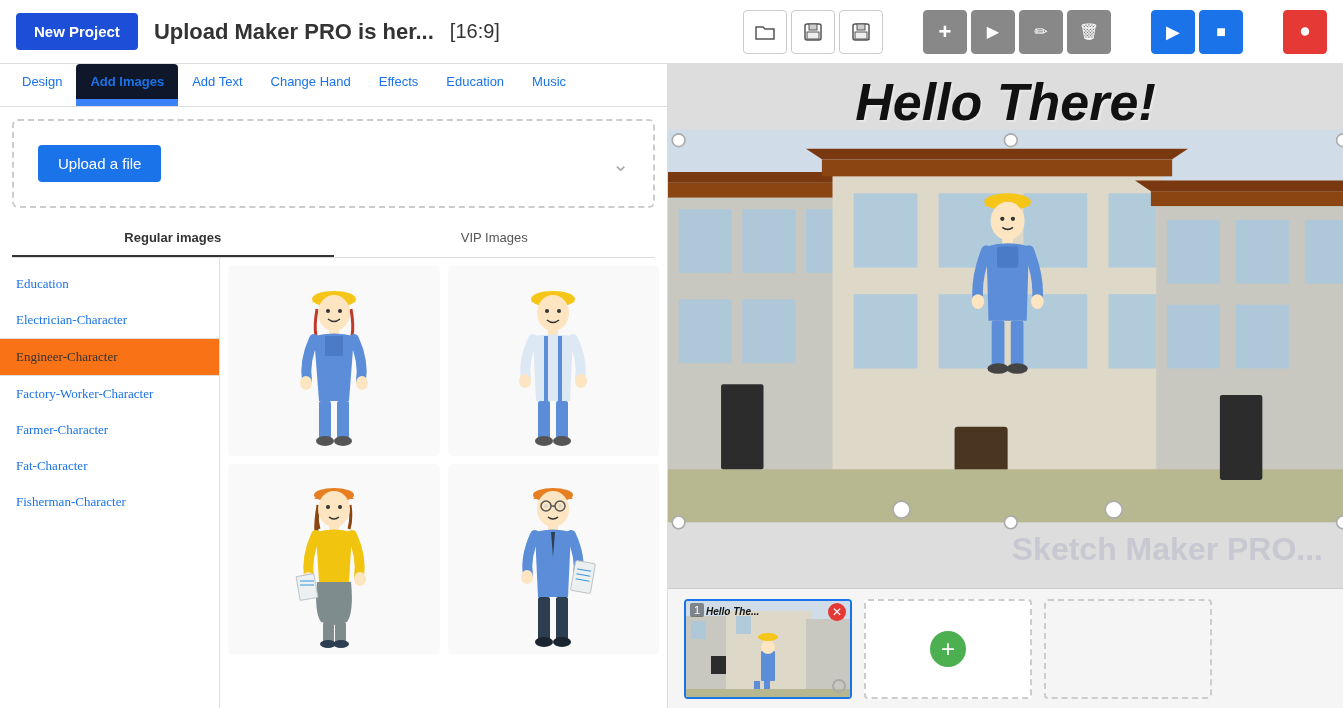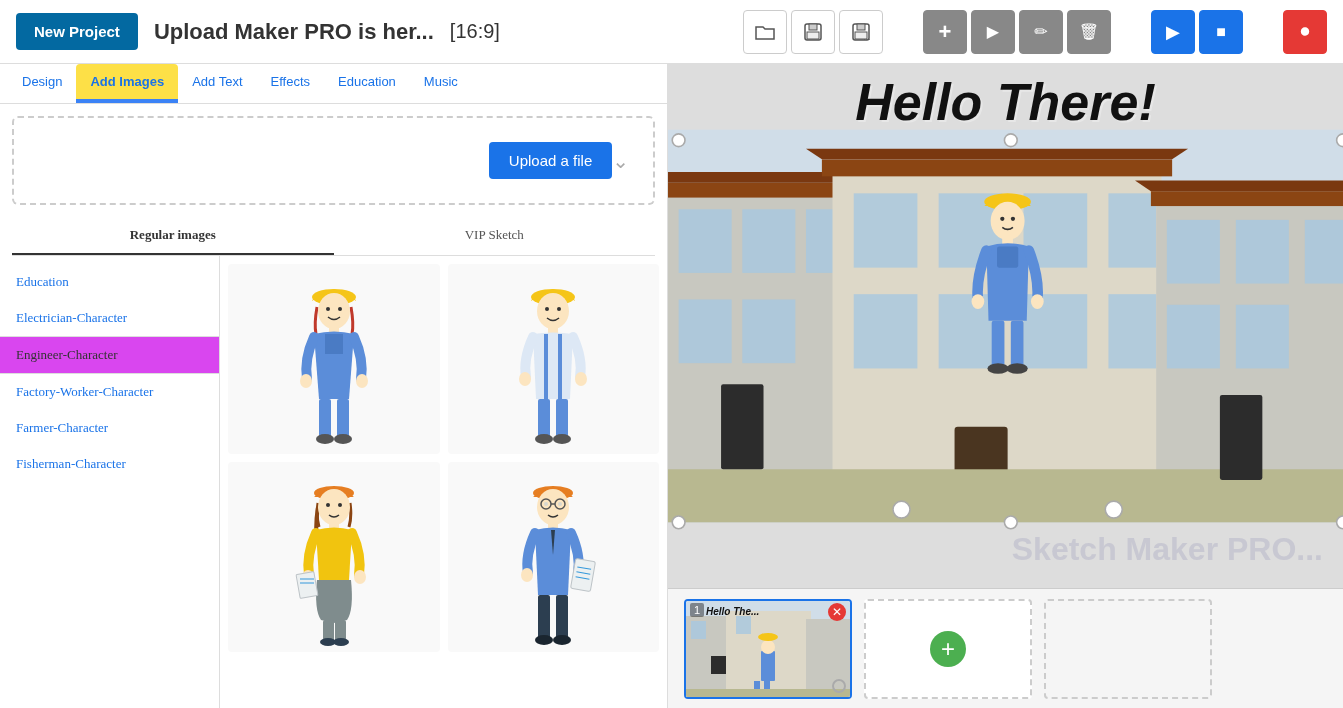--- a/index.html
+++ b/index.html
@@ -9,21 +9,21 @@
     .header {
       display: flex;
       align-items: center;
       background: #fff;
       padding: 8px 16px;
       border-bottom: 1px solid #ddd;
       height: 64px;
       gap: 16px;
     }
     .new-project-btn {
-      background: #0369a1;
+      background: #1d4ed8;
       color: #fff;
       border: none;
       border-radius: 4px;
       padding: 10px 18px;
       font-size: 15px;
       font-weight: bold;
       cursor: pointer;
       white-space: nowrap;
     }
     .project-title {
@@ -100,57 +100,56 @@
     }
     .tab {
       padding: 10px 14px;
       font-size: 13px;
       color: #1a73e8;
       cursor: pointer;
       border-bottom: 2px solid transparent;
       white-space: nowrap;
     }
     .tab.active {
-      border-bottom: 4px solid #3b82f6;
+      border-bottom: 7px solid #3b82f6;
       color: #1a73e8;
       font-weight: bold;
-      background: #fde047;
+      background: #0f172a;
       border-radius: 4px 4px 0 0;
     }
 
     
     .upload-area {
       margin: 12px;
       border: 2px dashed #ccc;
       border-radius: 6px;
       padding: 24px;
       display: flex;
       align-items: center;
-      justify-content: flex-end;
+      justify-content: space-between;
     }
     .upload-btn {
       background: #1a73e8;
       color: #fff;
       border: none;
       border-radius: 4px;
       padding: 10px 20px;
       font-size: 15px;
       cursor: pointer;
     }
     .upload-chevron {
       font-size: 20px;
       color: #aaa;
     }
 
     
     .sub-tabs {
       display: flex;
       border-bottom: 1px solid #ddd;
       margin: 0 12px;
-      font-family: Liberation Serif, serif;
     }
     .sub-tab {
       flex: 1;
       text-align: center;
       padding: 10px;
       font-size: 13px;
       color: #555;
       cursor: pointer;
       border-bottom: 2px solid transparent;
     }
@@ -175,21 +174,21 @@
       border-right: 1px solid #ddd;
       padding: 8px 0;
     }
     .category-item {
       padding: 10px 16px;
       font-size: 13px;
       color: #1a73e8;
       cursor: pointer;
     }
     .category-item.selected {
-      background: #d946ef;
+      background: #f97316;
       border: 1px solid #ddd;
       border-left: none;
       border-right: none;
       color: #333;
       font-weight: normal;
     }
 
     
     .images-grid {
       flex: 1;
@@ -397,43 +396,45 @@
 </div>
 
 <div class="main">
 
   <div class="left-panel">
 
     <div class="tabs">
       <div class="tab">Design</div>
       <div class="tab active">Add Images</div>
       <div class="tab">Add Text</div>
+      <div class="tab">Change Hand</div>
       <div class="tab">Effects</div>
       <div class="tab">Education</div>
       <div class="tab">Music</div>
     </div>
 
     <div class="upload-area">
       <button class="upload-btn">Upload a file</button>
       <span class="upload-chevron">⌄</span>
     </div>
 
     <div class="sub-tabs">
       <div class="sub-tab active">Regular images</div>
-      <div class="sub-tab">VIP Sketch</div>
+      <div class="sub-tab">VIP Images</div>
     </div>
 
     <div class="content-area">
 
       <div class="category-list">
         <div class="category-item">Education</div>
         <div class="category-item">Electrician-Character</div>
         <div class="category-item selected">Engineer-Character</div>
         <div class="category-item">Factory-Worker-Character</div>
         <div class="category-item">Farmer-Character</div>
+        <div class="category-item">Fat-Character</div>
         <div class="category-item">Fisherman-Character</div>
       </div>
 
       <div class="images-grid">
 
         <div class="image-card">
           <svg width="110" height="180" viewBox="0 0 110 180" xmlns="http://www.w3.org/2000/svg">
 
             <ellipse cx="55" cy="28" rx="22" ry="8" fill="#f5c518"></ellipse>
             <path d="M33 32 Q55 15 77 32 Q77 28 55 20 Q33 28 33 32z" fill="#f5c518"></path>

